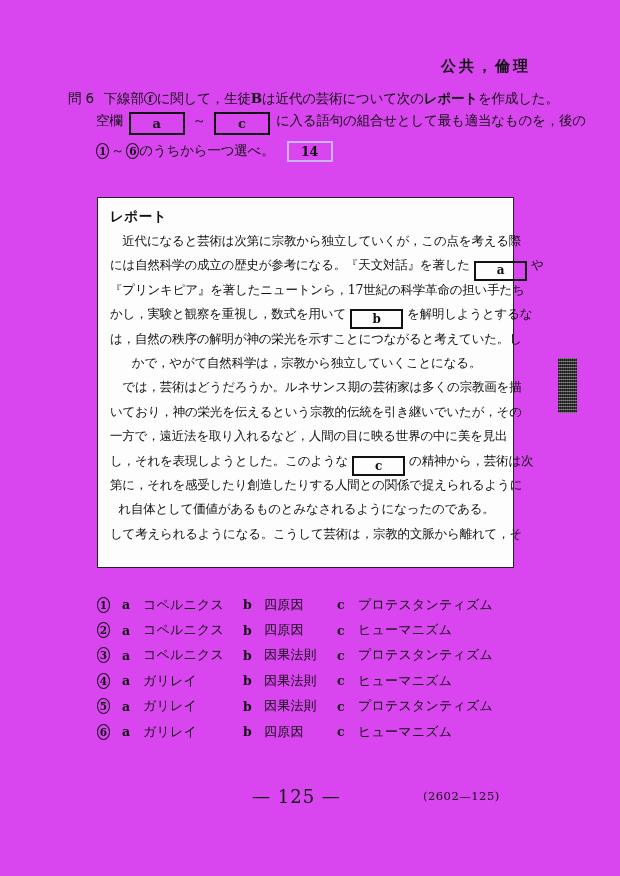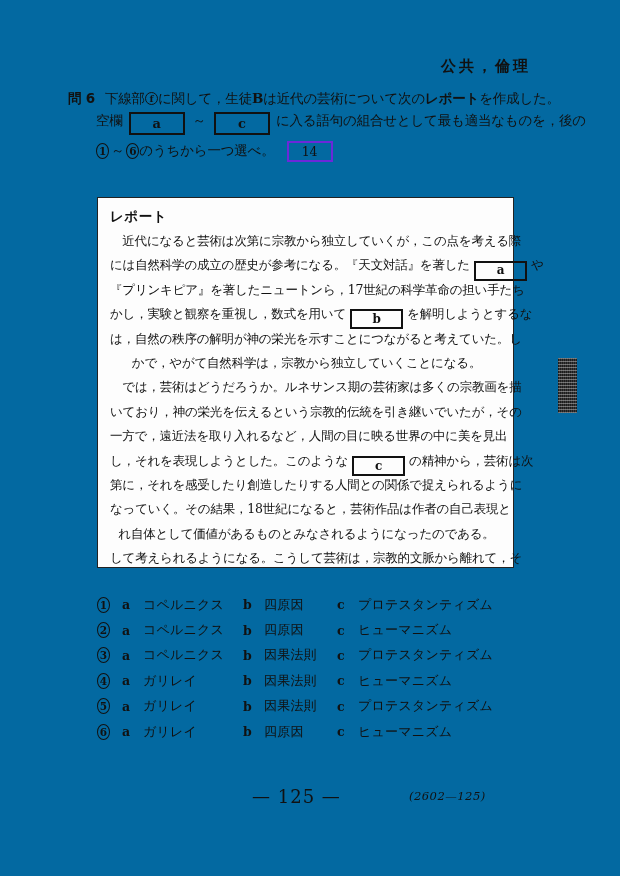--- a/index.html
+++ b/index.html
@@ -1,44 +1,44 @@
 <!DOCTYPE html>
 <html><head>
 <meta charset="utf-8">
 <style>
   html,body{margin:0;padding:0;}
   body{
     width:620px;height:876px;position:relative;background:#ffffff;
     font-family:"DejaVu Serif","Liberation Serif",serif;color:#111;
     -webkit-font-smoothing:antialiased;
   }
-  .page{position:absolute;inset:0;background:#0369a1;overflow:hidden;}
+  .page{position:absolute;inset:0;background:#d946ef;overflow:hidden;}
 
   .hdr{position:absolute;left:441px;top:57px;font-size:15px;font-weight:bold;
        letter-spacing:3px;font-family:"DejaVu Sans","Liberation Sans",sans-serif;}
 
   .q-line{position:absolute;white-space:nowrap;font-size:13.5px;letter-spacing:-0.2px;}
   .q1{left:68px;top:90px;}
   .q2{left:96px;top:112px;height:28px;display:flex;}
   .q3{left:96px;top:139px;height:24px;display:flex;align-items:center;}
-  .q-label{font-weight:bold;font-family:"DejaVu Sans","Liberation Sans",sans-serif;margin-right:10px;}
+  .q-label{font-weight:normal;font-family:"DejaVu Sans","Liberation Sans",sans-serif;margin-right:10px;}
   .bold-seg{font-weight:bold;}
 
   .circled-letter{display:inline-flex;width:13px;height:13px;border:1px solid #111;
     border-radius:50%;align-items:center;justify-content:center;font-size:9.5px;
     font-weight:bold;vertical-align:1px;box-sizing:border-box;}
   .circled-num{display:inline-flex;width:13px;height:16px;border:1.5px solid #111;
     border-radius:50%;align-items:center;justify-content:center;font-size:10.5px;
     font-weight:bold;box-sizing:border-box;flex:none;}
 
   .blank-box{display:inline-flex;align-items:center;justify-content:center;
     border:2px solid #111;width:56px;height:23px;font-weight:bold;font-size:13px;
     margin:0 6px;box-sizing:border-box;flex:none;}
   .num-box{display:inline-flex;align-items:center;justify-content:center;
-    border:2px solid #6d28d9;width:46px;height:21px;font-weight:normal;font-size:12.5px;
+    border:2px solid #c4b5fd;width:46px;height:21px;font-weight:bold;font-size:12.5px;
     margin-left:12px;box-sizing:border-box;flex:none;}
   .tilde{margin:0 2px;}
 
   .report{position:absolute;left:97px;top:197px;width:417px;height:371px;
     border:1.4px solid #222;box-sizing:border-box;padding:7px 10px 0 12px;background:#fdfdfd;}
   .report-title{font-weight:bold;font-size:13.5px;height:24px;line-height:22px;
     font-family:"DejaVu Sans","Liberation Sans",sans-serif;letter-spacing:0.5px;}
   .r-line{height:24.4px;line-height:24.4px;white-space:nowrap;font-size:12.5px;letter-spacing:-0.2px;text-align:center;}
   .inline-box{display:inline-flex;align-items:center;justify-content:center;
     border:2px solid #111;width:53px;height:20px;font-weight:bold;font-size:12px;
@@ -49,21 +49,21 @@
     background-image:
       repeating-linear-gradient(0deg, rgba(255,255,255,0.35) 0 1px, transparent 1px 3px),
       repeating-linear-gradient(90deg, rgba(0,0,0,0.5) 0 1px, transparent 1px 2px);}
 
   .options{position:absolute;left:97px;top:592px;width:420px;}
   .opt-row{display:grid;grid-template-columns:25px 21px 100px 21px 73px 21px auto;
     height:25.4px;align-items:center;font-size:13px;letter-spacing:0.2px;}
   .opt-letter{font-weight:bold;font-size:12.5px;}
 
   .footer-page{position:absolute;left:252px;top:786px;font-size:18px;letter-spacing:1px;}
-  .footer-code{position:absolute;left:409px;top:789px;font-size:11.5px;letter-spacing:0.5px;font-style:italic;}
+  .footer-code{position:absolute;left:423px;top:789px;font-size:11.5px;letter-spacing:0.5px;}
 </style>
 </head>
 <body>
 
 <div class="page">
 
   <div class="hdr">公共，倫理</div>
 
   <div class="q-line q1">
     <span class="q-label">問 6</span><span>下線部</span><span class="circled-letter">f</span><span>に関して，生徒</span><span class="bold-seg">B</span><span>は近代の芸術について次の</span><span class="bold-seg">レポート</span><span>を作成した。</span>
@@ -91,21 +91,20 @@
     <div class="r-line"><span>には自然科学の成立の歴史が参考になる。『天文対話』を著した</span><span class="inline-box">a</span><span>や</span></div>
     <div class="r-line"><span>『プリンキピア』を著したニュートンら，17世紀の科学革命の担い手たち</span></div>
     <div class="r-line"><span>かし，実験と観察を重視し，数式を用いて</span><span class="inline-box">b</span><span>を解明しようとするな</span></div>
     <div class="r-line"><span>は，自然の秩序の解明が神の栄光を示すことにつながると考えていた。し</span></div>
     <div class="r-line"><span>かで，やがて自然科学は，宗教から独立していくことになる。</span></div>
     <div class="r-line"><span>　では，芸術はどうだろうか。ルネサンス期の芸術家は多くの宗教画を描</span></div>
     <div class="r-line"><span>いており，神の栄光を伝えるという宗教的伝統を引き継いでいたが，その</span></div>
     <div class="r-line"><span>一方で，遠近法を取り入れるなど，人間の目に映る世界の中に美を見出</span></div>
     <div class="r-line"><span>し，それを表現しようとした。このような</span><span class="inline-box">c</span><span>の精神から，芸術は次</span></div>
     <div class="r-line"><span>第に，それを感受したり創造したりする人間との関係で捉えられるように</span></div>
-    <div class="r-line"><span>なっていく。その結果，18世紀になると，芸術作品は作者の自己表現と</span></div>
     <div class="r-line"><span>れ自体として価値があるものとみなされるようになったのである。</span></div>
     <div class="r-line"><span>して考えられるようになる。こうして芸術は，宗教的文脈から離れて，そ</span></div>
   </div>
 
   <div class="side-mark"></div>
 
   <div class="options">
     <div class="opt-row">
       <span class="circled-num">1</span>
       <span class="opt-letter">a</span>

